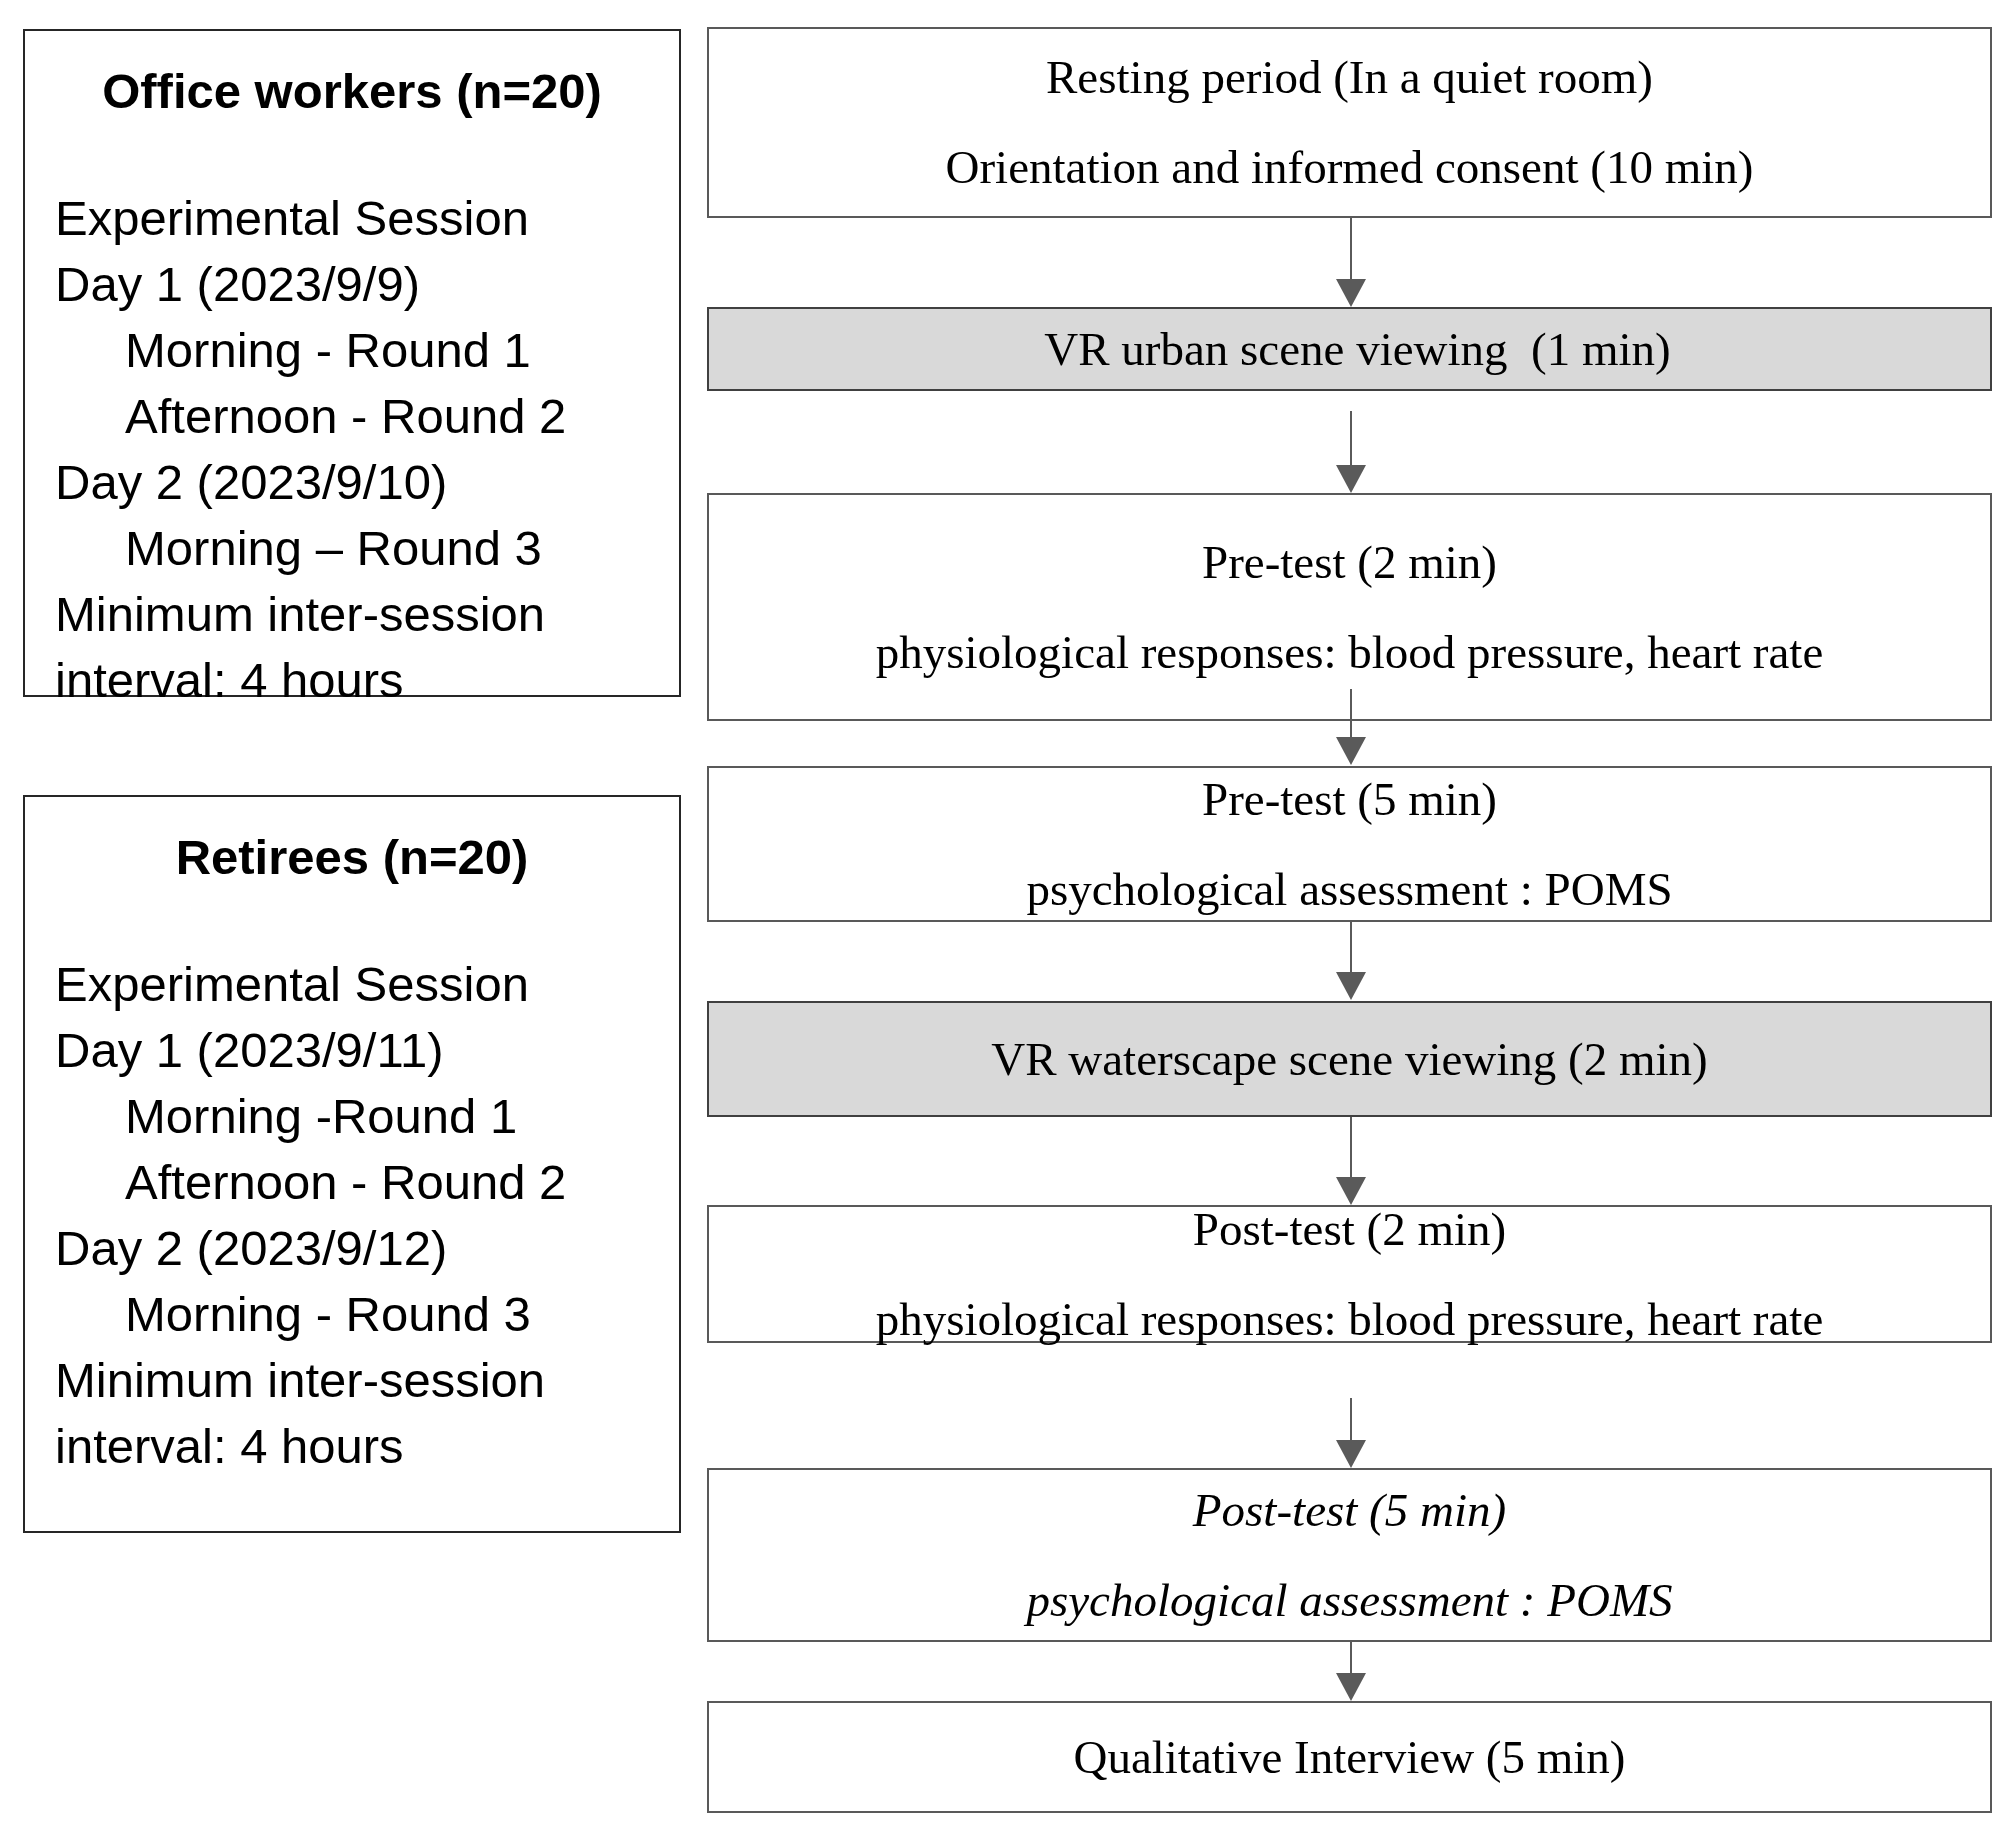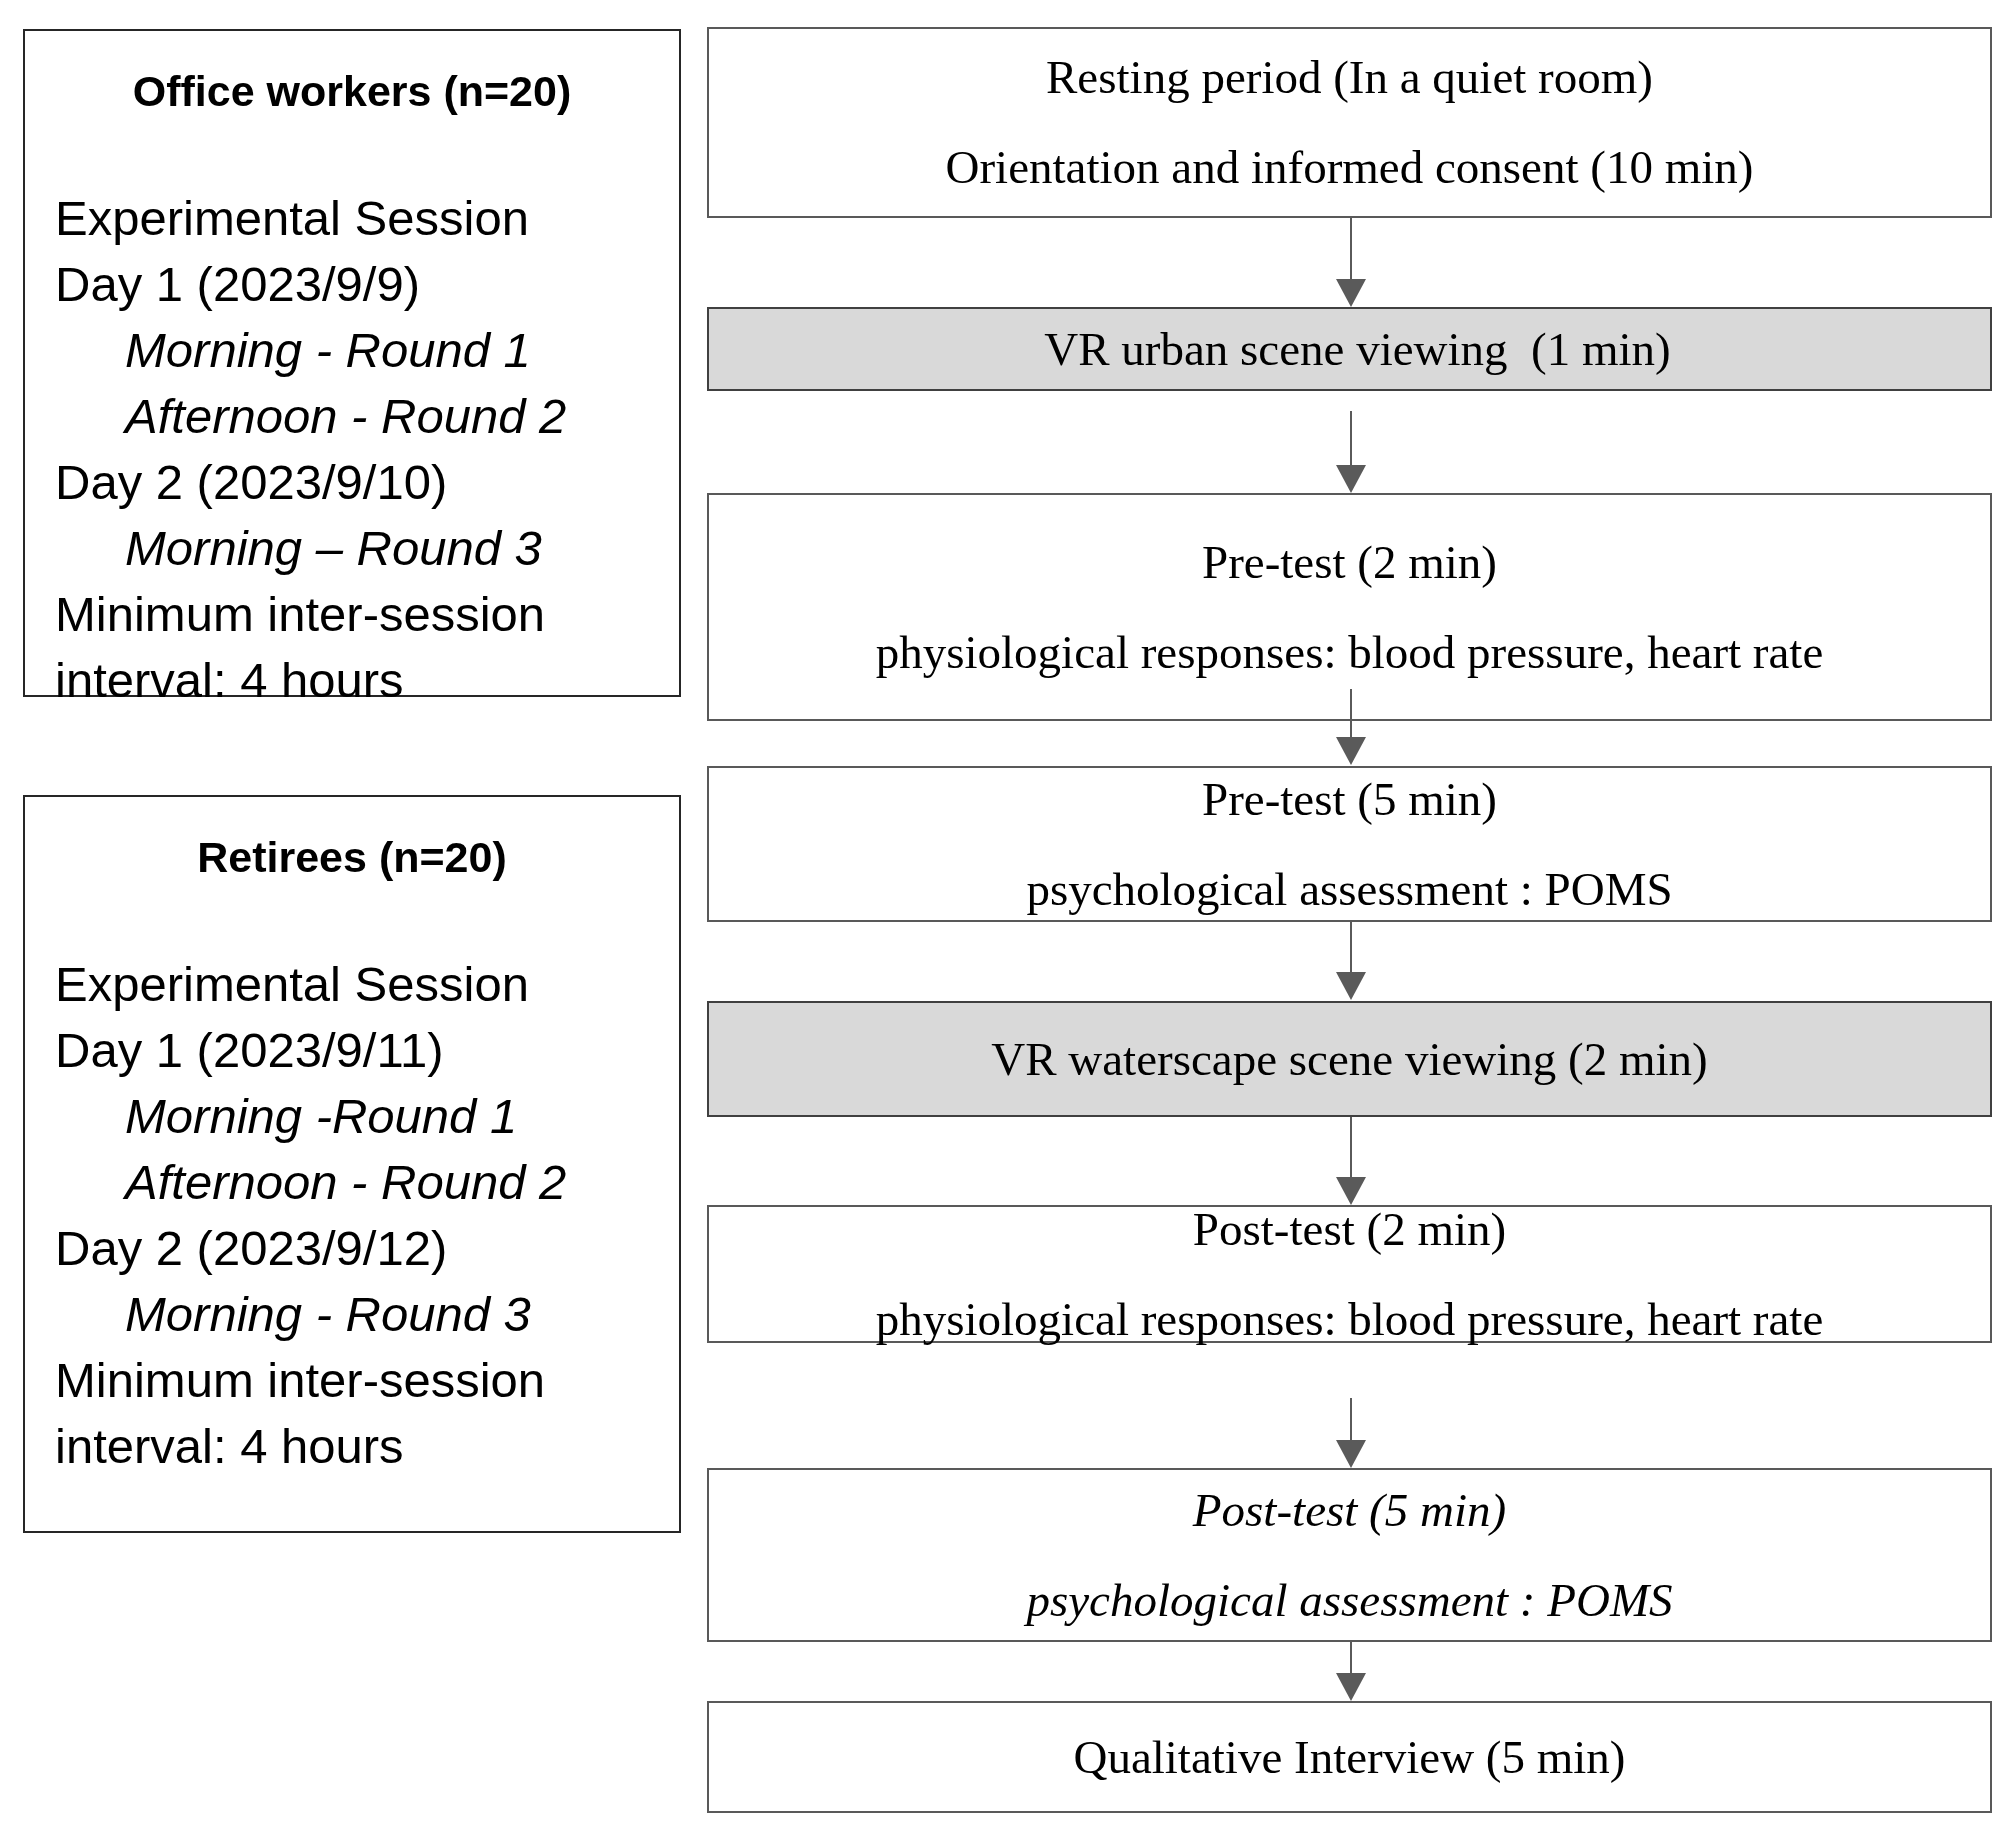--- a/index.html
+++ b/index.html
@@ -17,33 +17,33 @@
   .panel{
     position:absolute;
     left:23px;
     width:658px;
     background:#ffffff;
     border:2px solid #262626;
     box-sizing:border-box;
     padding:26.6px 30px 0 30px;
   }
   .panel-title{
-    font-size:43px;
+    font-size:49px;
     font-weight:bold;
     text-align:center;
     line-height:66px;
     margin-bottom:61px;
     white-space:nowrap;
   }
   .pline{
     font-size:49px;
     line-height:66px;
     white-space:nowrap;
   }
-  .pline.indent{padding-left:70px;font-style:italic;}
+  .pline.indent{padding-left:70px;}
 
   
   .fbox{
     position:absolute;
     left:707px;
     width:1285px;
     box-sizing:border-box;
     background:#ffffff;
     border:2px solid #595959;
     display:flex;

